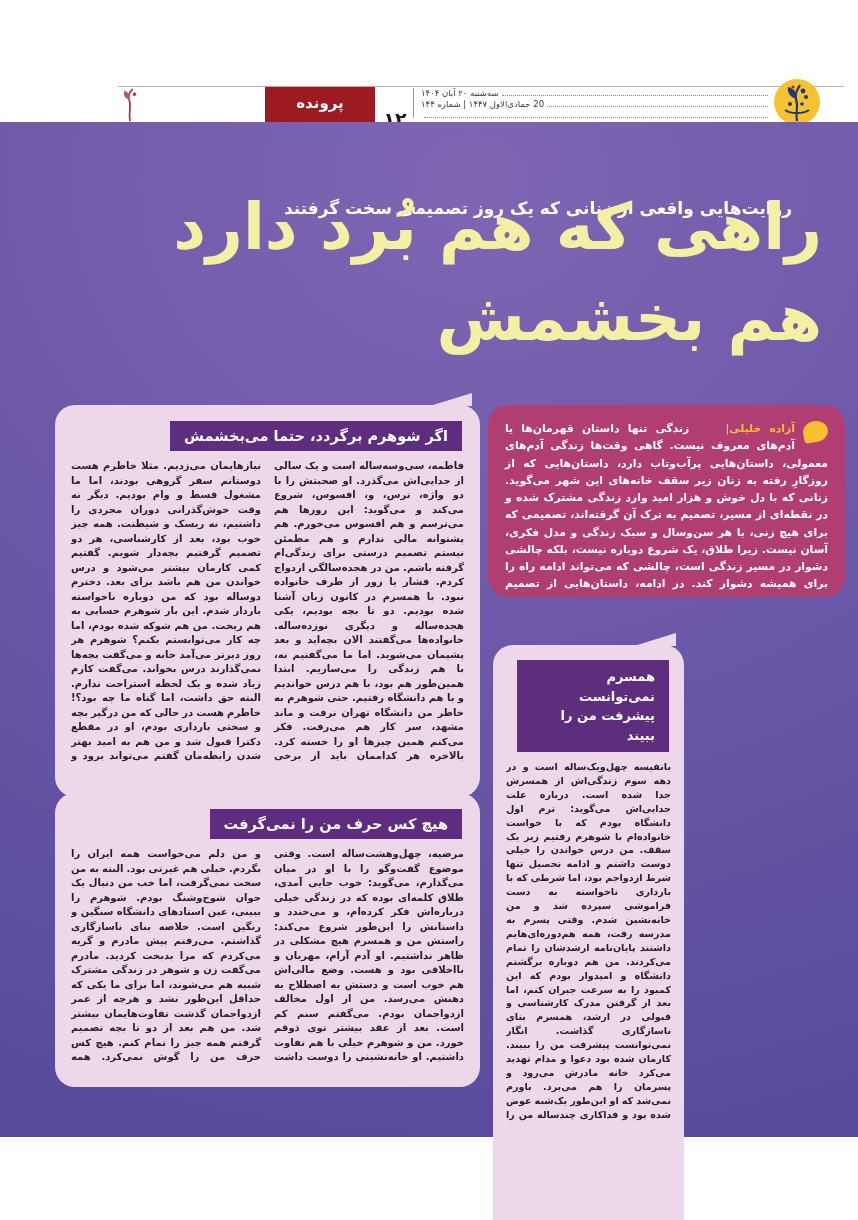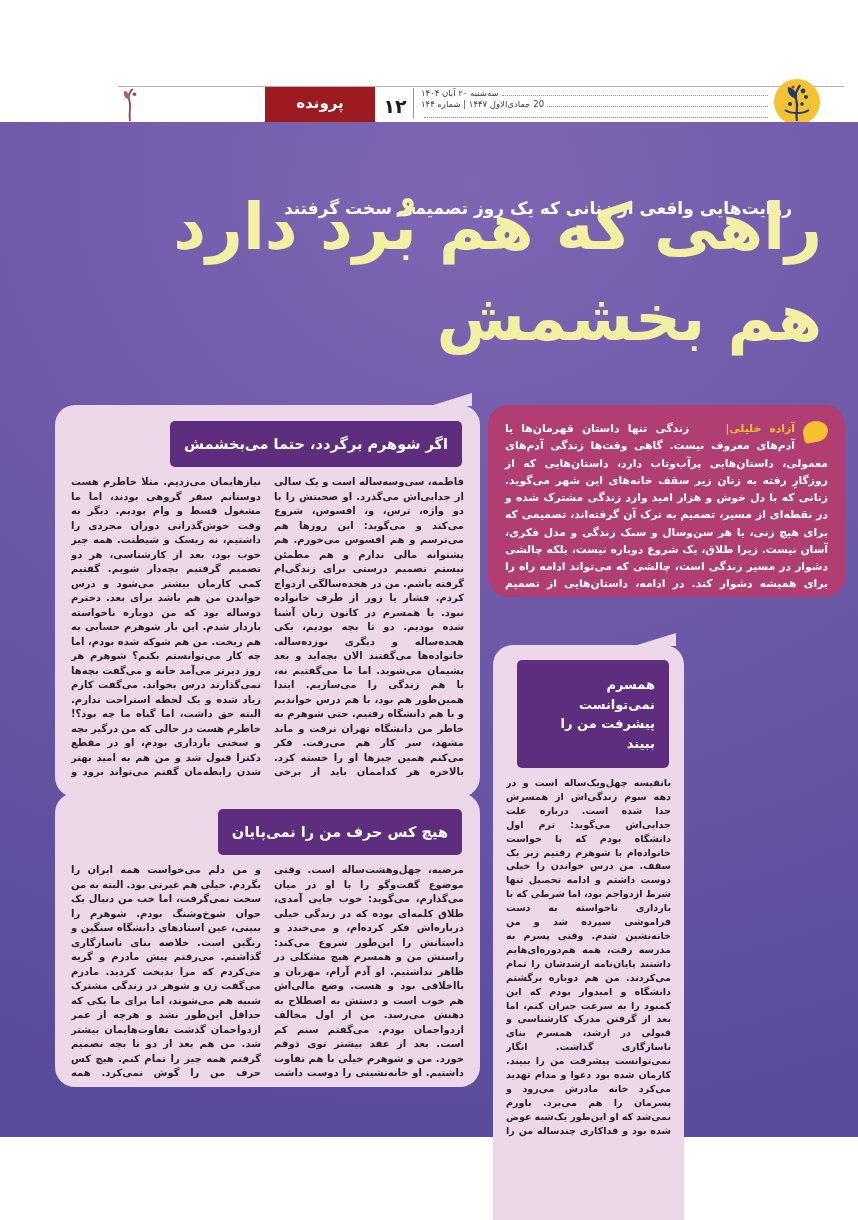--- a/index.html
+++ b/index.html
@@ -6,21 +6,21 @@
   html,body { background:#fff; }
   body { font-family:"DejaVu Sans", sans-serif; }
   .page { position:relative; width:858px; height:1220px; background:#ffffff; overflow:hidden; margin:0 auto; }
 
   
   .topbar { position:absolute; top:84px; left:0; right:0; height:40px; }
   .top-rule { position:absolute; top:2px; left:118px; right:14px; height:1px; background:#b3adbd; }
   .ornament { position:absolute; left:119px; top:3px; }
   .badge { position:absolute; left:265px; top:3px; width:110px; height:43px; background:#9d1b20;
            color:#fff; font-size:15px; font-weight:bold; text-align:center; line-height:33px; direction:rtl; }
-  .page-num { position:absolute; left:381px; top:11px; width:28px; text-align:center;
+  .page-num { position:absolute; left:381px; top:24px; width:28px; text-align:center;
               font-size:19px; font-weight:bold; color:#1c1c1c; }
   .vline { position:absolute; left:413px; top:4px; width:1px; height:30px; background:#9a93a8; }
   .dateblock { position:absolute; left:421px; top:4px; width:350px; }
   .daterow { display:flex; align-items:flex-end; height:11px;text-align:center; }
   .daterow .dtxt { direction:rtl; font-size:8.5px; color:#3a3a3a; white-space:nowrap; line-height:11px; }
   .dots { flex:1; border-bottom:1px dotted #8d8d8d; margin:0 3px 3px 3px; height:1px; }
   .paper-logo { position:absolute; left:772px; top:-7px; width:50px; height:50px; }
 
   
   .poster { position:absolute; top:122px; left:0; width:858px; height:1015px;
@@ -38,21 +38,21 @@
                 border-radius:50% 50% 50% 4px; margin:1px 0 3px 8px; transform:rotate(-10deg); }
   .intro-text { color:#ffffff; font-size:10.8px; font-weight:bold; line-height:1.6;
                 text-align:justify; word-spacing:-0.5px; }
   .intro-text .byline { color:#f6c02e;margin-left:28px; }
 
   
   .card { position:absolute; background:#edd8ea; border-radius:20px; padding:14px 16px; direction:rtl; }
   .card-tail { position:absolute; top:-12px; right:8px; width:42px; height:13px; background:#edd8ea;
                clip-path:polygon(100% 0, 100% 100%, 0 100%); }
   .band { display:inline-block; background:#5f2d7e; color:#fff; font-weight:bold;
-          border-radius:5px; padding:15px 14px; margin:2px 2px 8px 0; }
+          border-radius:0; padding:7px 14px; margin:2px 2px 8px 0; }
   .band-wide { font-size:14.5px; white-space:nowrap; }
   .band-narrow { font-size:13px; line-height:1.5; max-width:152px; }
   .cols { column-gap:13px; font-size:10px; font-weight:bold; color:#241f26; line-height:1.45;
           text-align:justify; overflow:hidden; word-spacing:-0.5px; }
   .two { column-count:2; }
   .one { column-count:1; }
   .card-1 { top:283px; left:55px; width:425px; height:392px; }
   .card-1 .cols { height:318px; }
   .card-2 { top:671px; left:55px; width:425px; height:294px; }
   .card-2 .cols { height:220px; }
@@ -120,21 +120,21 @@
     </section>
 
     <section class="card card-1">
       <div class="card-tail"></div>
       <h2 class="band band-wide">اگر شوهرم برگردد، حتما می‌بخشمش</h2>
       <div class="cols two">فاطمه، سی‌وسه‌ساله است و یک سالی از جدایی‌اش می‌گذرد. او صحبتش را با دو واژه، ترس، و، افسوس، شروع می‌کند و می‌گوید: این روزها هم می‌ترسم و هم افسوس می‌خورم. هم پشتوانه مالی ندارم و هم مطمئن نیستم تصمیم درستی برای زندگی‌ام گرفته باشم. من در هجده‌سالگی ازدواج کردم. فشار یا زور از طرف خانواده نبود. با همسرم در کانون زبان آشنا شده بودیم. دو تا بچه بودیم، یکی هجده‌ساله و دیگری نوزده‌ساله. خانواده‌ها می‌گفتند الان بچه‌اید و بعد پشیمان می‌شوید. اما ما می‌گفتیم نه، با هم زندگی را می‌سازیم. ابتدا همین‌طور هم بود، با هم درس خواندیم و با هم دانشگاه رفتیم. حتی شوهرم به خاطر من دانشگاه تهران نرفت و ماند مشهد، سر کار هم می‌رفت. فکر می‌کنم همین چیزها او را خسته کرد. بالاخره هر کداممان باید از برخی نیازهایمان می‌زدیم. مثلا خاطرم هست دوستانم سفر گروهی بودند، اما ما مشغول قسط و وام بودیم. دیگر نه وقت خوش‌گذرانی دوران مجردی را داشتیم، نه ریسک و شیطنت. همه چیز خوب بود، بعد از کارشناسی، هر دو تصمیم گرفتیم بچه‌دار شویم. گفتیم کمی کارمان بیشتر می‌شود و درس خواندن من هم باشد برای بعد. دخترم دوساله بود که من دوباره ناخواسته باردار شدم. این بار شوهرم حسابی به هم ریخت. من هم شوکه شده بودم، اما چه کار می‌توانستم بکنم؟ شوهرم هر روز دیرتر می‌آمد خانه و می‌گفت بچه‌ها نمی‌گذارند درس بخواند. می‌گفت کارم زیاد شده و یک لحظه استراحت ندارم. البته حق داشت، اما گناه ما چه بود؟! خاطرم هست در حالی که من درگیر بچه و سختی بارداری بودم، او در مقطع دکترا قبول شد و من هم به امید بهتر شدن رابطه‌مان گفتم می‌تواند برود و من از پس بچه‌ها برمی‌آیم. اما نمی‌دانستم این پیشنهاد بلای جان زندگی‌مان می‌شود. کم‌کم فاصله‌اش از ما زیاد شد. راستش وقتی فهمیدم خیانت کرده، همه چیز برایم تمام شد و تصمیم به جدایی گرفتم، تصمیمی که امروز بابتش مطمئن نیستم. ما خیلی جوان بودیم و باید از بزرگ‌ترها کمک می‌گرفتیم یا اینکه به خودمان فرصت بیشتری برای اشتباه کردن می‌دادیم. الان اگر شوهرم برگردد، حتما می‌بخشمش.</div>
     </section>
 
     <section class="card card-2">
       <div class="card-tail"></div>
-      <h2 class="band band-wide">هیچ کس حرف من را نمی‌پایان</h2>
+      <h2 class="band band-wide">هیچ کس حرف من را نمی‌گرفت</h2>
       <div class="cols two">مرضیه، چهل‌وهشت‌ساله است. وقتی موضوع گفت‌وگو را با او در میان می‌گذارم، می‌گوید: خوب جایی آمدی، طلاق کلمه‌ای بوده که در زندگی خیلی درباره‌اش فکر کرده‌ام، و می‌خندد و داستانش را این‌طور شروع می‌کند: راستش من و همسرم هیچ مشکلی در ظاهر نداشتیم. او آدم آرام، مهربان و بااخلاقی بود و هست. وضع مالی‌اش هم خوب است و دستش به اصطلاح به دهنش می‌رسد. من از اول مخالف ازدواجمان بودم. می‌گفتم سنم کم است. بعد از عقد بیشتر توی ذوقم خورد. من و شوهرم خیلی با هم تفاوت داشتیم. او خانه‌نشینی را دوست داشت و من دلم می‌خواست همه ایران را بگردم. خیلی هم غیرتی بود. البته به من سخت نمی‌گرفت، اما خب من دنبال یک جوان شوخ‌وشنگ بودم. شوهرم را ببینی، عین استادهای دانشگاه سنگین و رنگین است. خلاصه بنای ناسازگاری گذاشتم. می‌رفتم پیش مادرم و گریه می‌کردم که مرا بدبخت کردید. مادرم می‌گفت زن و شوهر در زندگی مشترک شبیه هم می‌شوند، اما برای ما یکی که حداقل این‌طور نشد و هرچه از عمر ازدواجمان گذشت تفاوت‌هایمان بیشتر شد. من هم بعد از دو تا بچه تصمیم گرفتم همه چیز را تمام کنم. هیچ کس حرف من را گوش نمی‌کرد. همه می‌گفتند خوشی زده زیر دلت. واقعا کلافه و خسته بودم. خلاصه از روی لج و لجبازی یا استیصال برای طلاق اقدام کردم. کارمان به دادگاه هم رسید. خاطرم هست به قاضی گفتم: حاج‌آقا، هیچ کس به درد من گوش نمی‌دهد. یک مرتبه گفت: بیا بنشین و دردت را بگو. هر چقدر وقت می‌خواهی، ما هستیم. انگار یک نفر برای اولین بار تصمیم گرفته بود صدای من را بشنود. همه حرف‌هایم که تمام شد، شوهرم را صدا زد و گفت: چند سال این خانم به دل شما راه رفته، چند وقت شما به دل خانم راه برو. بعد هم به من گفت: اگر درست نشد، برگرد، خودم اینجا ساکتش می‌کنم، همین حرف انگار دلم را آرام کرد. برگشتم خانه و دوباره شروع کردیم.</div>
     </section>
 
     <section class="card card-3">
       <div class="card-tail"></div>
       <h2 class="band band-narrow">همسرم نمی‌توانست پیشرفت من را ببیند</h2>
       <div class="cols one">بانفیسه چهل‌ویک‌ساله است و در دهه سوم زندگی‌اش از همسرش جدا شده است. درباره علت جدایی‌اش می‌گوید: ترم اول دانشگاه بودم که با خواست خانواده‌ام با شوهرم رفتیم زیر یک سقف. من درس خواندن را خیلی دوست داشتم و ادامه تحصیل تنها شرط ازدواجم بود، اما شرطی که با بارداری ناخواسته به دست فراموشی سپرده شد و من خانه‌نشین شدم. وقتی پسرم به مدرسه رفت، همه هم‌دوره‌ای‌هایم داشتند پایان‌نامه ارشدشان را تمام می‌کردند. من هم دوباره برگشتم دانشگاه و امیدوار بودم که این کمبود را به سرعت جبران کنم، اما بعد از گرفتن مدرک کارشناسی و قبولی در ارشد، همسرم بنای ناسازگاری گذاشت. انگار نمی‌توانست پیشرفت من را ببیند. کارمان شده بود دعوا و مدام تهدید می‌کرد خانه مادرش می‌رود و پسرمان را هم می‌برد. باورم نمی‌شد که او این‌طور یک‌شبه عوض شده بود و فداکاری چندساله من را برای زندگی و فرزندمان نمی‌دید. دعواها کم‌کم بالا گرفت و از هم دور شدیم و در پایان من مجبور به جدایی شدم. خیلی‌ها سرزنشم کردند، اما نمی‌توانستم زورگویی همسرم را تحمل کنم. البته که او هم ادامه این زندگی را نمی‌خواست.</div>
     </section>
 
   </main>

